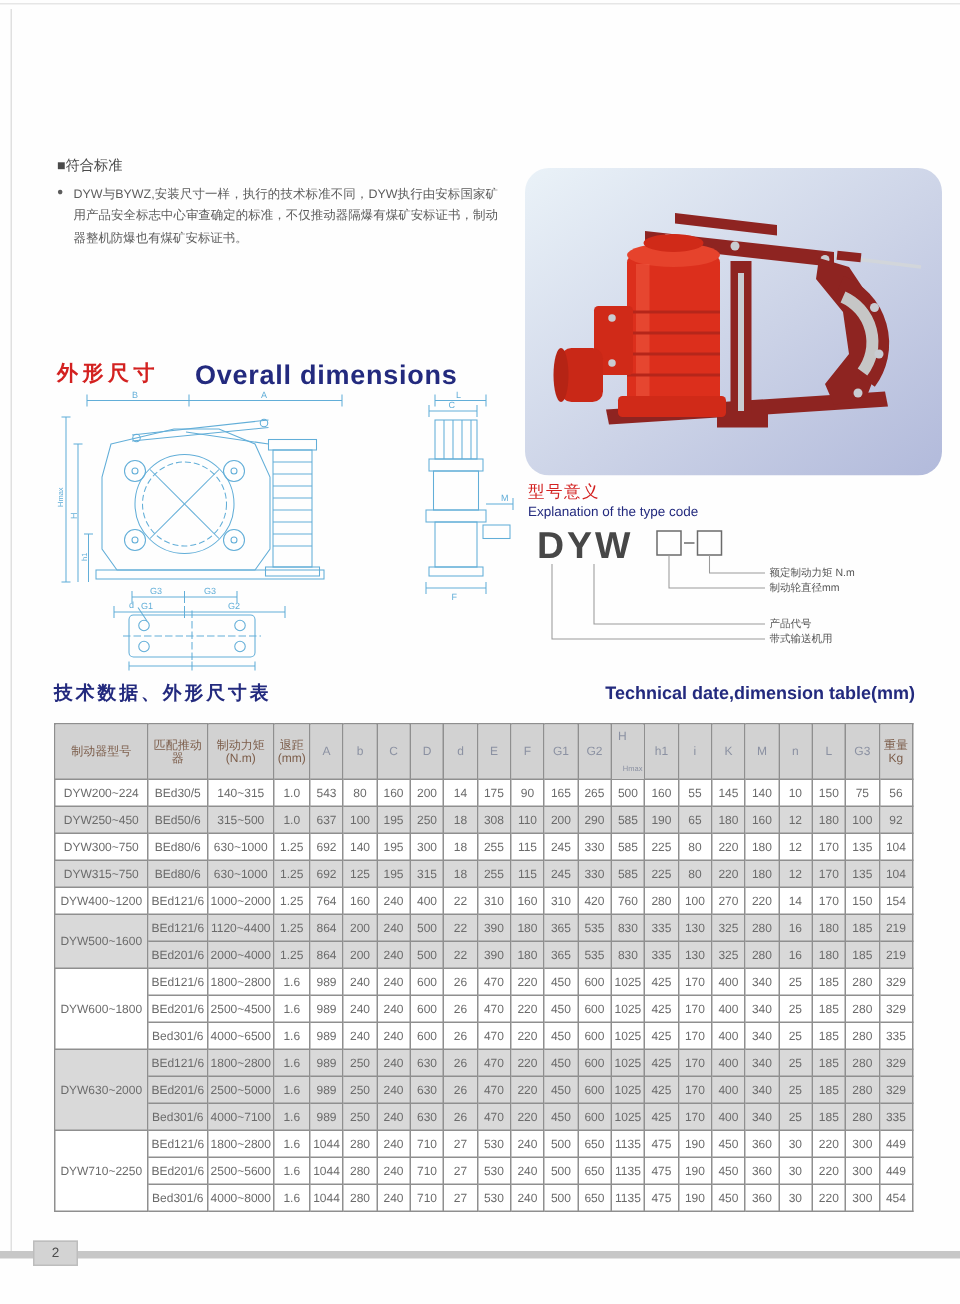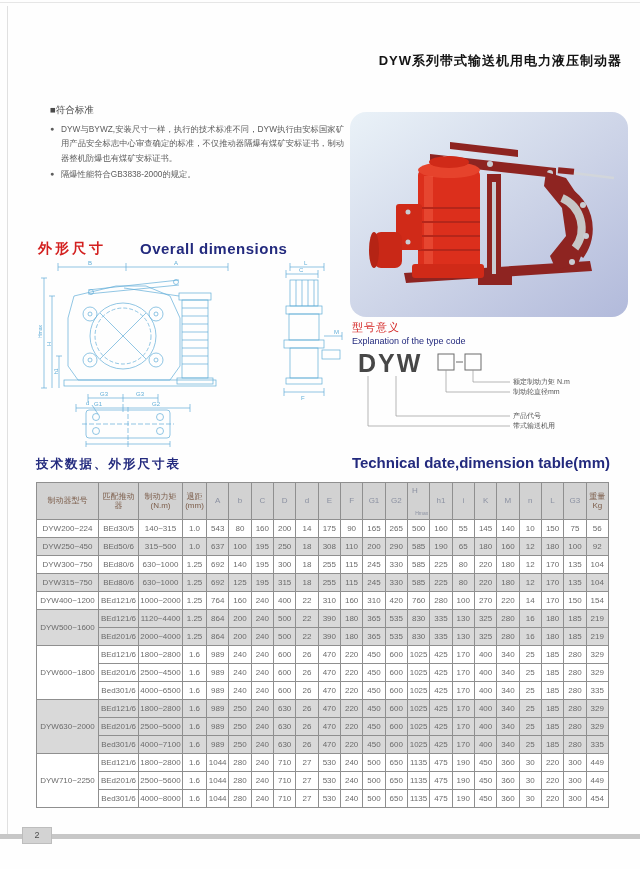--- a/index.html
+++ b/index.html
@@ -8,43 +8,43 @@
     font-family:"Liberation Sans", sans-serif;color:#333;
   }
   .topline{position:absolute;left:0;top:2px;width:640px;height:1px;background:#e6e6e6;}
   .leftline{position:absolute;left:7px;top:6px;width:1px;height:828px;background:#e0e0e0;}
 
   .doc-title{
     position:absolute;top:52px;right:18px;width:420px;text-align:right;
     font-size:13px;font-weight:bold;color:#141414;letter-spacing:1px;
   }
 
-  .standards{position:absolute;left:38px;top:104px;width:294px;margin-left:12px;}
+  .standards{position:absolute;left:38px;top:104px;width:294px;}
   .standards-heading{font-size:9.5px;color:#4a4a4a;margin:0 0 5px 0;font-weight:normal;}
   .standards ul{list-style:none;margin:0;padding:0;}
   .standards li{
     position:relative;padding-left:11px;font-size:8.3px;color:#5c5c5c;
     line-height:1.72;margin-bottom:2px;text-align:justify;
   }
   .standards li::before{content:"●";position:absolute;left:0;top:1px;font-size:7px;color:#5c5c5c;}
 
   .overall-head{position:absolute;left:38px;top:240px;display:flex;align-items:flex-start;}
   .zh-red{font-size:14px;font-weight:bold;color:#d32120;letter-spacing:3px;}
-  .en-navy{font-size:15px;font-weight:bold;color:#232a7e;margin-left:34px;letter-spacing:0.5px;}
+  .en-navy{font-size:18px;font-weight:bold;color:#232a7e;margin-left:24px;letter-spacing:0.5px;}
 
   .drawing{position:absolute;left:28px;top:260px;}
   .photo{position:absolute;left:350px;top:112px;}
 
   .typecode{position:absolute;left:352px;top:320px;width:276px;}
   .typecode .zh{font-size:11px;font-weight:normal;color:#d32120;margin:0;letter-spacing:1px;}
   .typecode .en{font-size:9px;font-weight:normal;color:#232a7e;margin:1px 0 2px 0;}
 
   .table-head{position:absolute;left:36px;top:454px;width:574px;display:flex;justify-content:space-between;align-items:baseline;}
   .table-head .zh{font-size:12.5px;font-weight:bold;color:#232a7e;letter-spacing:2px;}
-  .table-head .en{font-size:15px;font-weight:bold;color:#232a7e;}
+  .table-head .en{font-size:12px;font-weight:bold;color:#232a7e;}
 
   .dim-table-wrap{position:absolute;left:36px;top:482px;width:573px;}
   table.dim{border-collapse:collapse;table-layout:fixed;width:100%;}
   table.dim th,table.dim td{
     border:1px solid #8f8f8f;text-align:center;vertical-align:middle;
     padding:0;font-weight:normal;overflow:hidden;
   }
   table.dim th{height:36px;background:#d2d2d2;font-size:8px;white-space:pre-line;line-height:1.15;}
   th.th-zh{color:#7c5d4a;}
   th.th-letter{color:#8b91a2;font-size:8.5px;}
@@ -65,27 +65,25 @@
   }
   svg text{font-family:"Liberation Sans", sans-serif;}
 </style>
 </head>
 <body>
 
 <div id="page">
   <div class="topline"></div>
   <div class="leftline"></div>
 
-  <div class="doc-title">DYW系列带式输送机用电力液压制动器</div>
 
   <div class="standards">
     <p class="standards-heading">■符合标准</p>
     <ul>
       <li>DYW与BYWZ,安装尺寸一样，执行的技术标准不同，DYW执行由安标国家矿用产品安全标志中心审查确定的标准，不仅推动器隔爆有煤矿安标证书，制动器整机防爆也有煤矿安标证书。</li>
-      <li>隔爆性能符合GB3838-2000的规定。</li>
     </ul>
   </div>
 
   <div class="overall-head">
     <span class="zh-red">外形尺寸</span>
     <span class="en-navy">Overall dimensions</span>
   </div>
 
   <svg class="drawing" width="318" height="190" viewBox="0 0 318 190">
     <g stroke="#62aed8" stroke-width="0.7" fill="none">

